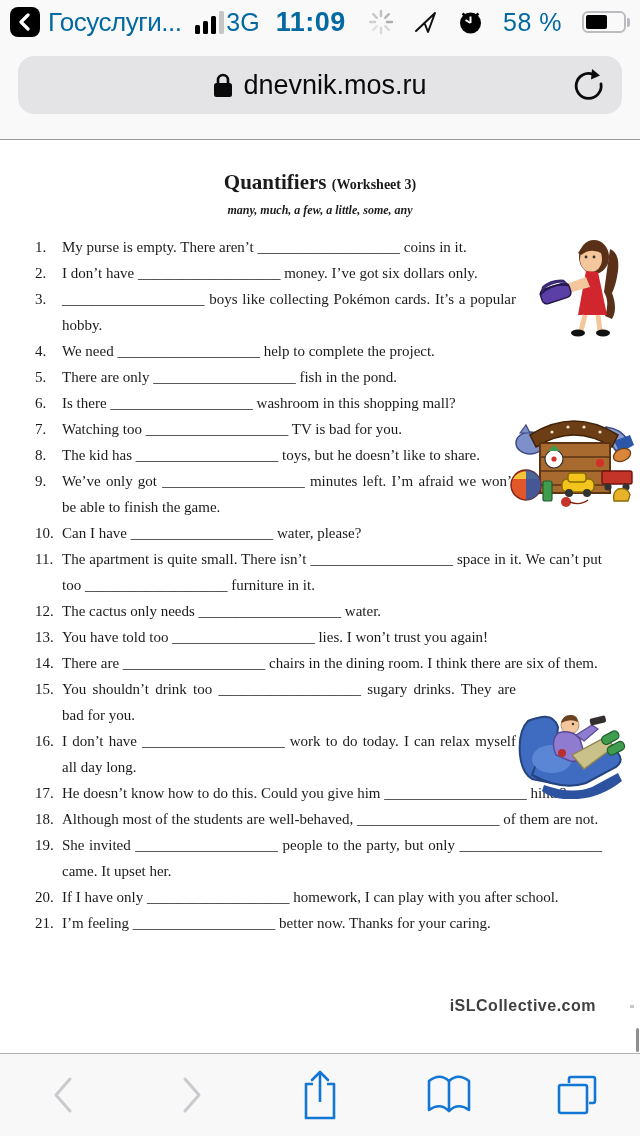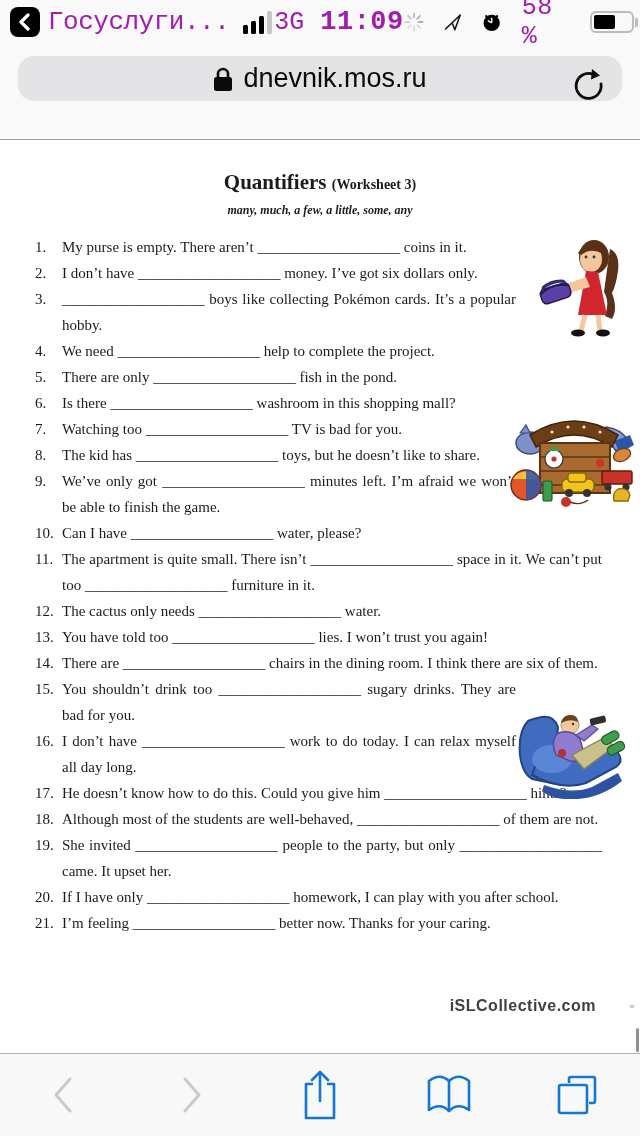--- a/index.html
+++ b/index.html
@@ -8,42 +8,41 @@
     background:#ffffff;font-family:"Liberation Sans",sans-serif;
     -webkit-font-smoothing:antialiased;
   }
   
   .header{
     position:absolute;top:0;left:0;width:640px;height:140px;
     background:#f9f9f9;border-bottom:1px solid #9b9b9f;box-sizing:border-box;
   }
   .statusbar{
     height:42px;display:flex;align-items:center;padding:2px 10px 0 10px;box-sizing:border-box;
-    color:#a21caf;
-    font-family:Liberation Mono, monospace;
+    color:#0369a1;
   }
   .back-chip{
     width:30px;height:30px;border-radius:8px;background:#000;
     display:flex;align-items:center;justify-content:center;flex:0 0 auto;
   }
   .app-name{font-size:26px;margin-left:8px;letter-spacing:-0.5px;white-space:nowrap;}
   .signal{display:flex;align-items:flex-end;gap:3px;margin-left:14px;}
   .signal .bar{width:5px;border-radius:1.5px;background:#000;}
   .signal .bar.dim{background:#c6c6c9;}
   .net-type{font-size:25px;margin-left:2px;}
   .clock{font-size:27px;font-weight:bold;margin-left:16px;letter-spacing:0.5px;}
   .sb-right{margin-left:auto;display:flex;align-items:center;gap:20px;}
   .batt-pct{font-size:25px;letter-spacing:0.5px;}
   .battery{display:flex;align-items:center;}
   .batt-body{width:44px;height:22px;border:2px solid #bcbcc0;border-radius:6px;padding:2px;box-sizing:border-box;}
   .batt-fill{height:100%;background:#000;border-radius:2px;}
   .batt-nub{width:3px;height:9px;background:#bcbcc0;border-radius:0 2px 2px 0;margin-left:1px;}
   .urlrow{position:absolute;top:42px;left:0;width:640px;height:97px;}
   .url-pill{
-    position:absolute;left:18px;right:18px;top:14px;height:45px;
+    position:absolute;left:18px;right:18px;top:14px;height:58px;
     background:#e4e4e7;border-radius:16px;
     display:flex;align-items:center;justify-content:center;
   }
   .host{font-size:27px;color:#0a0a0a;margin-left:10px;}
   .reload{position:absolute;right:34px;top:26px;}
   
   .page{
     position:absolute;top:141px;left:0;width:640px;height:912px;background:#fff;
     color:#1b1b1b;font-family:"Liberation Serif",serif;
   }

